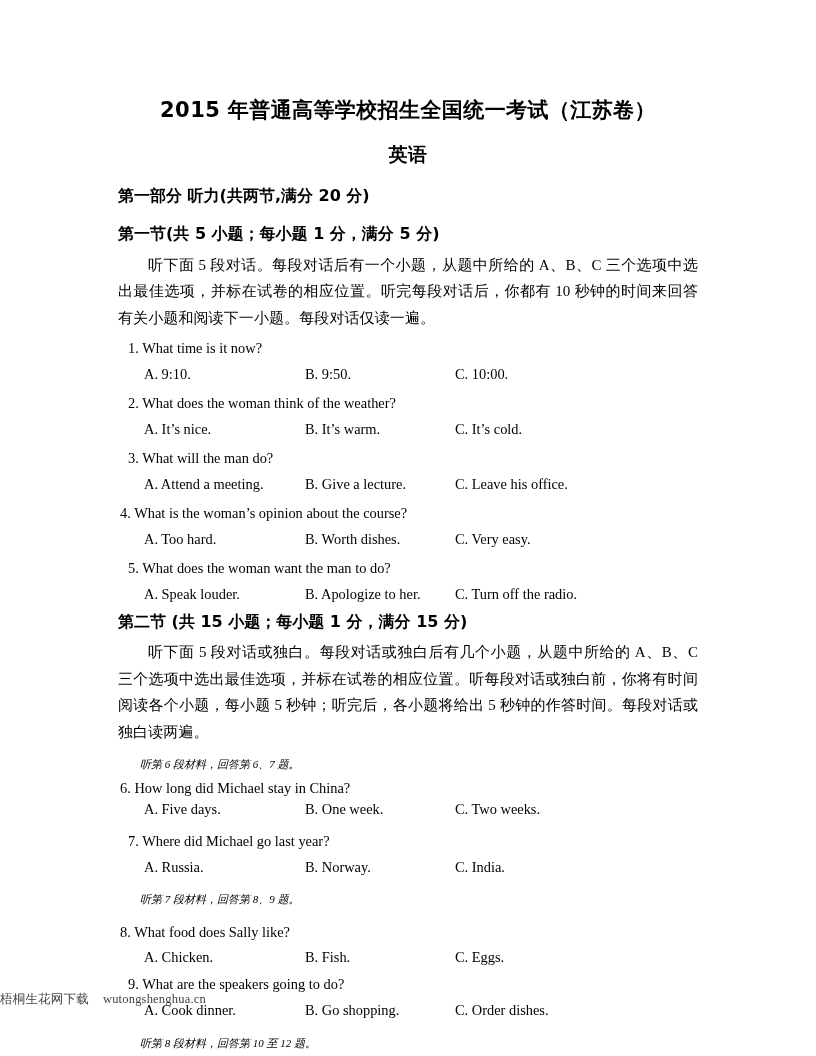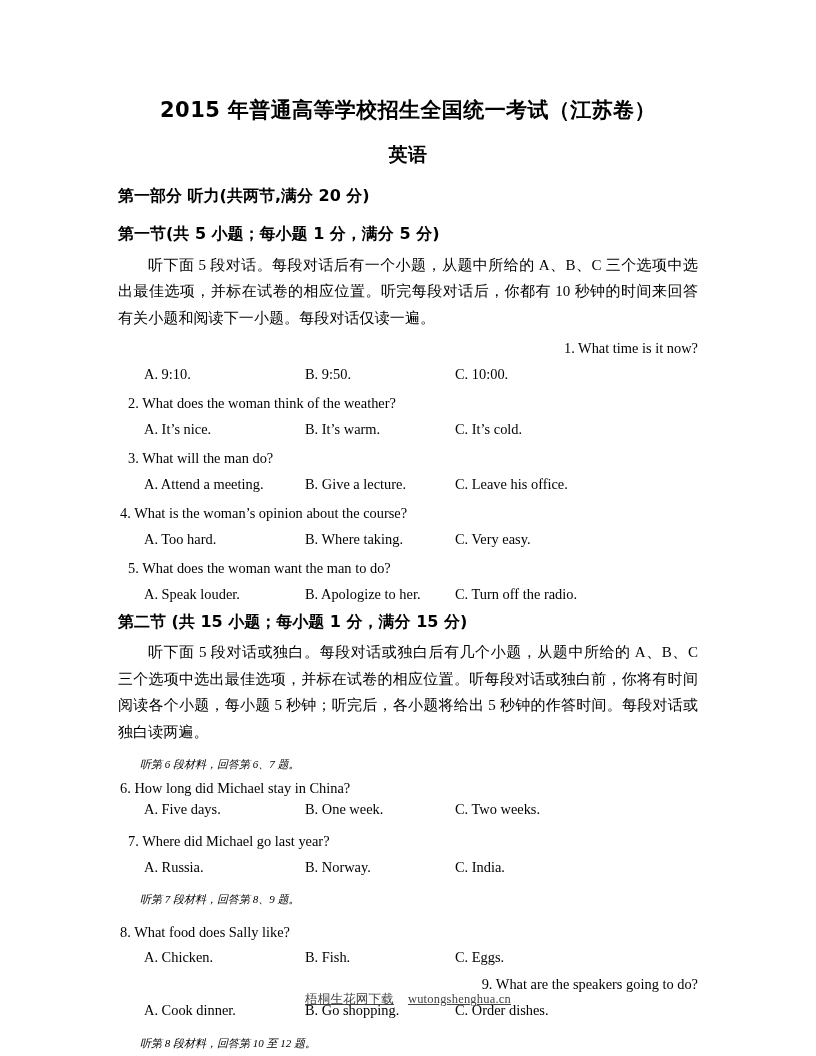--- a/index.html
+++ b/index.html
@@ -79,21 +79,21 @@
 
   
   .q {
     font-size: 14.4px;
     line-height: 20px;
     margin-top: 9px;
     padding-left: 10px;
   }
   .q.wide { padding-left: 2px; }
   .q.t0 { margin-top: 3px; }
-  .q.t1 { margin-top: 7px; text-align: right; }
+  .q.t1 { margin-top: 7px; }
   .q.t2 { margin-top: 12px; }
 
   .opts {
     position: relative;
     height: 20px;
     font-size: 14.4px;
     line-height: 20px;
     margin-top: 6px;
   }
   .opts.t0 { margin-top: 1px; }
@@ -106,25 +106,23 @@
   .opt-a { left: 26px; }
   .opt-b { left: 187px; }
   .opt-c { left: 337px; }
 
   
   .footer {
     position: absolute;
     left: 0;
     right: 0;
     top: 991px;
-    text-align: center;
     font-size: 12.5px;
     color: #3f3f3f;
     letter-spacing: 0.2px;
-    text-decoration: underline;
   }
   .footer .cn { font-family: "DejaVu Sans", "Liberation Sans", sans-serif; }
   .footer .sp { display: inline-block; width: 14px; }
 </style>
 </head>
 <body>
 
 <div class="page">
   <div class="content">
 
@@ -164,21 +162,21 @@
       <span class="opt opt-b">B. Give a lecture.</span>
       <span class="opt opt-c">C. Leave his office.</span>
     </div>
 
     <div class="q wide">
       <span>4.</span>
       <span>What is the woman’s opinion about the course?</span>
     </div>
     <div class="opts">
       <span class="opt opt-a">A. Too hard.</span>
-      <span class="opt opt-b">B. Where taking.</span>
+      <span class="opt opt-b">B. Worth dishes.</span>
       <span class="opt opt-c">C. Very easy.</span>
     </div>
 
     <div class="q">
       <span>5.</span>
       <span>What does the woman want the man to do?</span>
     </div>
     <div class="opts">
       <span class="opt opt-a">A. Speak louder.</span>
       <span class="opt opt-b">B. Apologize to her.</span>

